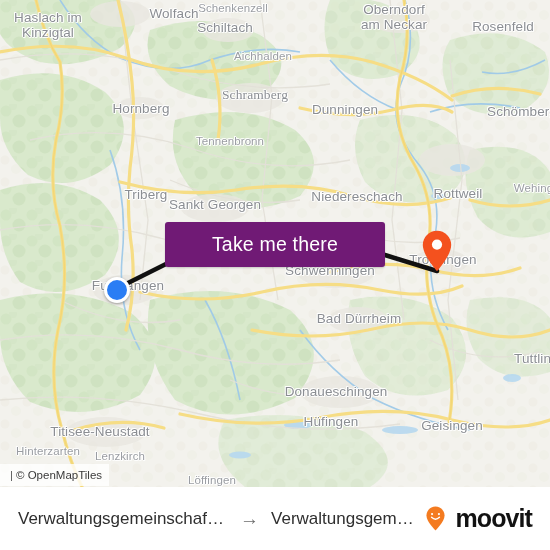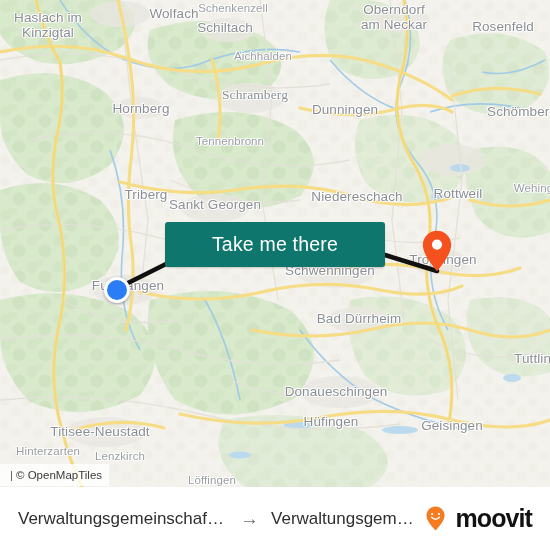--- a/index.html
+++ b/index.html
@@ -73,21 +73,21 @@
     position: absolute;
     width: 30px; height: 42px;
     transform: translate(-50%, -100%);
   }
 
   
   #take-me-there {
     position: absolute;
     left: 165px; top: 222px;
     width: 220px; height: 45px;
-    background: #0f766e;
+    background: #701a75;
     border: none;
     border-radius: 3px;
     color: #ffffff;
     font-family: "Liberation Sans", sans-serif;
     font-size: 19.5px;
     letter-spacing: .2px;
     cursor: pointer;
     display: flex;
     align-items: center;
     justify-content: center;

